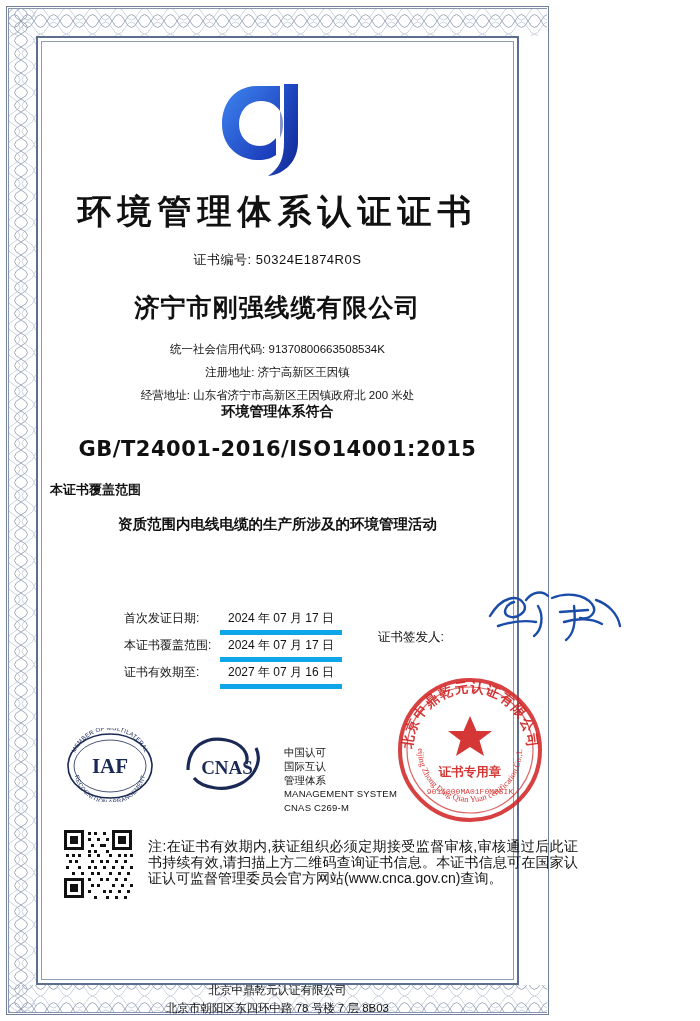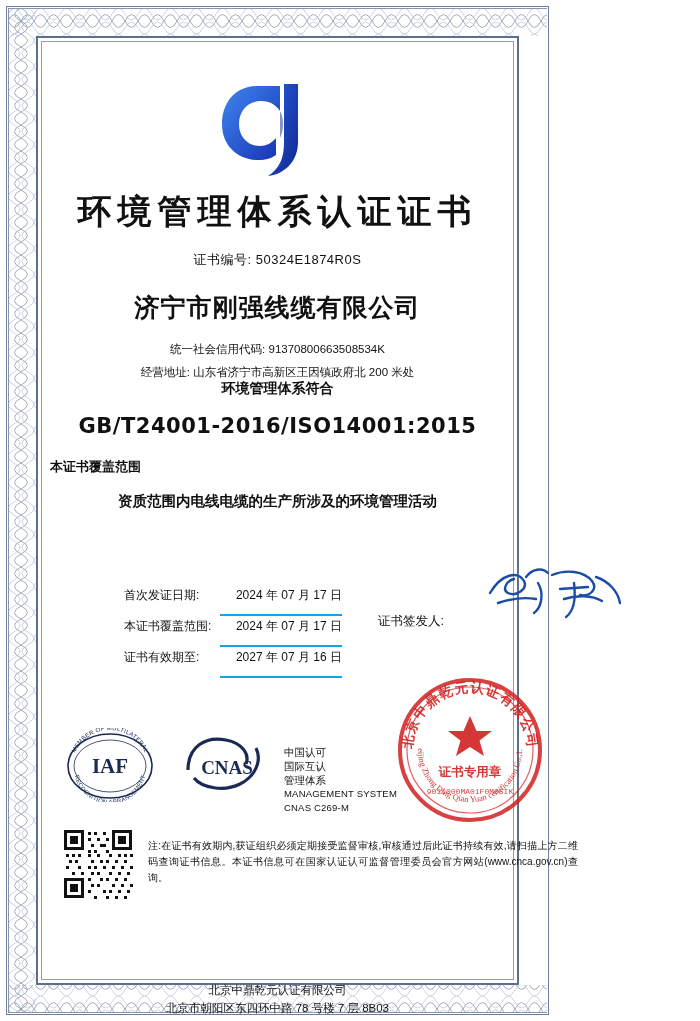--- a/index.html
+++ b/index.html
@@ -141,29 +141,29 @@
     position: absolute;
     left: 74px;
     top: 0;
     font-size: 12px;
     line-height: 21px;
     color: #111;
   }
   .dates .dlabel { display: inline-block; width: 96px; }
   .dates .dval {
     display: inline-block;
-    border-bottom: 2px solid #0ea5e9;
+    border-bottom: 5px solid #0ea5e9;
     min-width: 122px;
-    text-align: right;
-    padding-bottom: 8px;
+    text-align: center;
+    padding-bottom: 1px;
   }
   .issuer {
     position: absolute;
     left: 328px;
-    top: 28px;
+    top: 21px;
     font-size: 12.5px;
     color: #111;
   }
   .signature {
     position: absolute;
     left: 430px;
     top: -22px;
     width: 150px;
     height: 60px;
   }
@@ -212,21 +212,21 @@
     width: 72px;
     height: 72px;
   }
 
   
   .note {
     position: absolute;
     left: 148px;
     top: 838px;
     width: 430px;
-    font-size: 10px;
+    font-size: 14px;
     line-height: 16px;
     color: #111;
     text-align: justify;
   }
 
   
   .footer {
     position: absolute;
     left: 0;
     right: 0;
@@ -299,20 +299,24 @@
     </div>
 
 
     <div class="company-name">济宁市刚强线缆有限公司</div>
 
     <div class="info-line first">
       <span>统一社会信用代码:</span>
       <span>91370800663508534K</span>
     </div>
 
+    <div class="info-line">
+      <span>注册地址:</span>
+      <span>济宁高新区王因镇</span>
+    </div>
 
     <div class="info-line">
       <span>经营地址:</span>
       <span>山东省济宁市高新区王因镇政府北 200 米处</span>
     </div>
 
 
     <div class="conform-line">环境管理体系符合</div>
 
     <div class="standard">GB/T24001-2016/ISO14001:2015</div>

